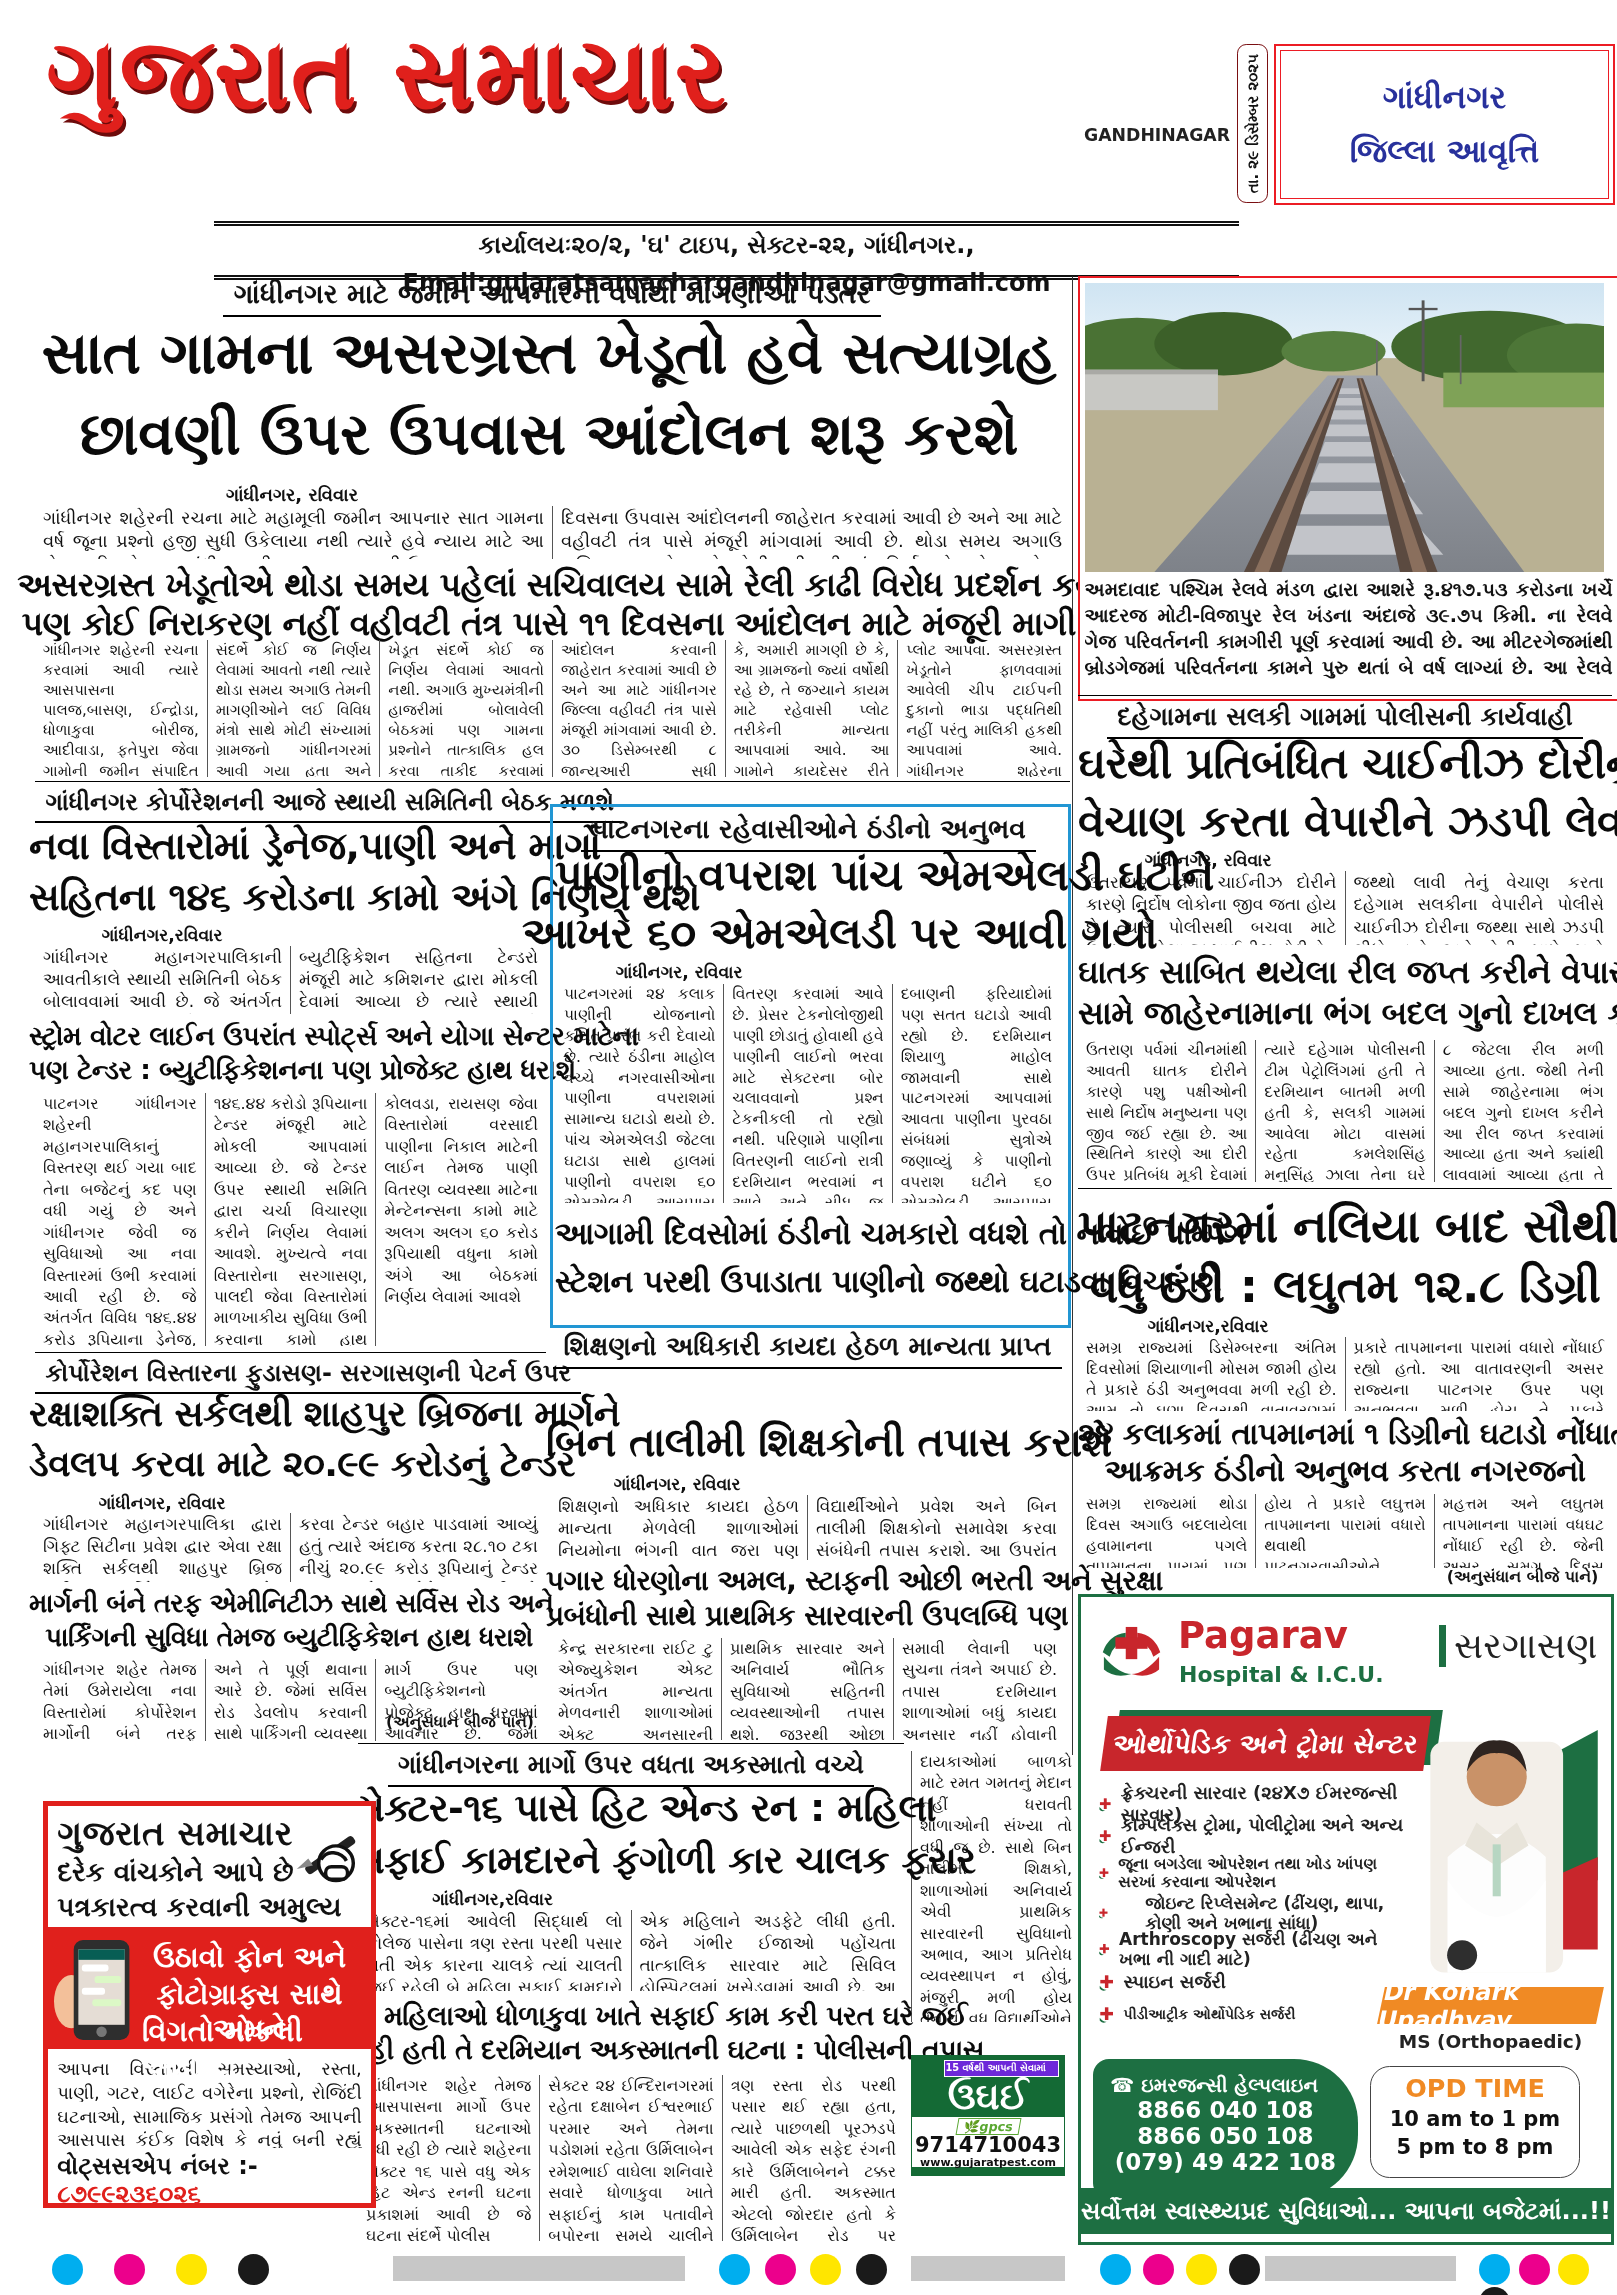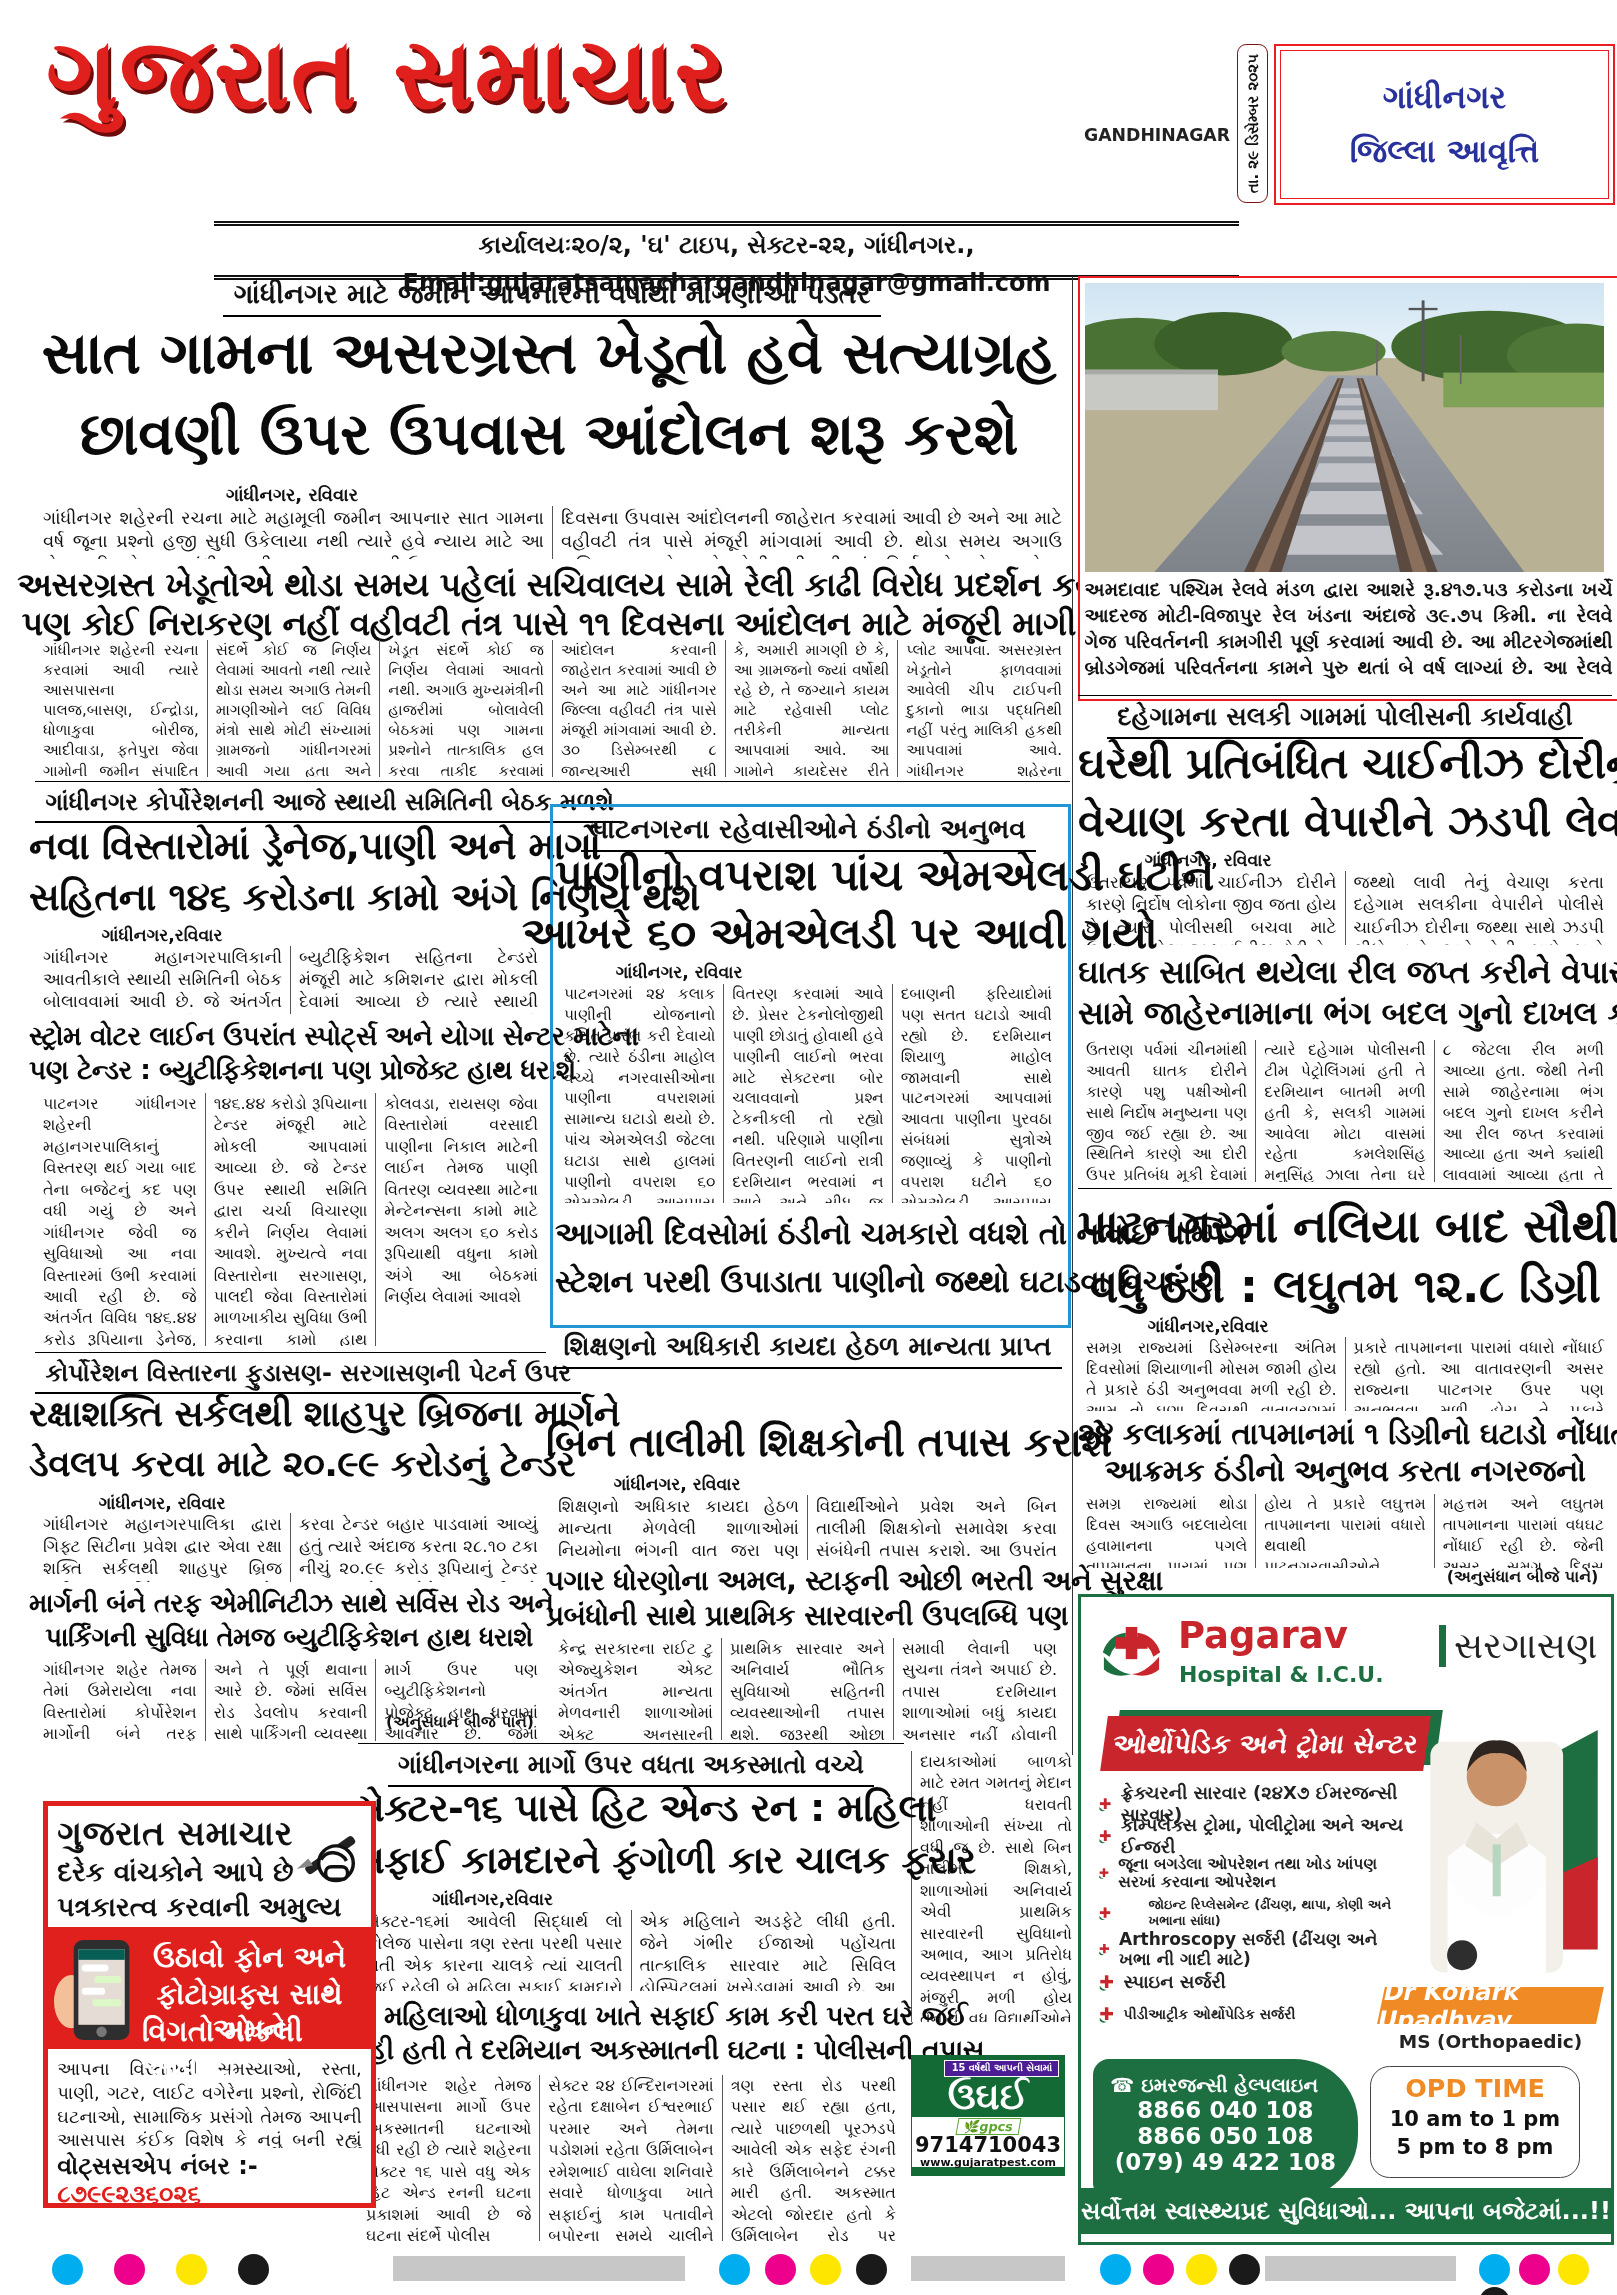--- a/index.html
+++ b/index.html
@@ -282,22 +282,22 @@
     </div>
     <div style="padding:8px 9.2px 0 9.2px;font-size:18px;line-height:1.32;text-align:justify;height:91px;overflow:hidden;">આપના વિસ્તારની સમસ્યાઓ, રસ્તા, પાણી, ગટર, લાઈટ વગેરેના પ્રશ્નો, રોજિંદી ઘટનાઓ, સામાજિક પ્રસંગો તેમજ આપની આસપાસ કંઈક વિશેષ કે નવું બની રહ્યું હોય તો તેની વિગતો ફોટોગ્રાફ્સ સાથે નીચેના વોટ્સએપ નંબર અથવા તો ઈ-મેઈલ આઈડી પર મોકલી આપો. જેને આપના પોતીકા અખબાર ગુજરાત સમાચારમાં યોગ્ય રીતે સ્થાન આપવામાં આવશે.</div>
     <div style="padding:3.5px 9.2px 0 9.2px;">
       <span style="font-size:24px;font-weight:bold;color:#111;">વોટ્સસએપ નંબર :-</span>
       <span style="font-size:24px;font-weight:bold;color:#e0201c;">૮૭૯૯૨૩૬૦૨૬</span>
     </div>
 
   </div>
 
   <div class="abs" style="left:911px;top:2055px;width:152px;height:119px;border:1.7px solid #146a35;background:#146a35;overflow:hidden;">
-    <div style="margin:3.5px 4.6px 0 auto;width:113px;background:#4c1d95;color:#fff;font-size:9.8px;font-weight:bold;
-                text-align:center;padding:1.7px 0;border:1.2px solid #fff;">15 વર્ષથી આપની સેવામાં</div>
+    <div style="margin:3.5px 4.6px 0 auto;width:113px;background:#6d28d9;color:#fff;font-size:9.8px;font-weight:bold;
+                padding:1.7px 0;border:1.2px solid #fff;">15 વર્ષથી આપની સેવામાં</div>
     <div style="color:#fff;font-size:37px;font-weight:bold;text-align:center;line-height:40px;">ઉઘઈ</div>
     <div style="background:#fff;height:49px;text-align:center;padding-top:1.2px;">
       <span style="display:inline-block;border:1.7px solid #5aa832;color:#5aa832;font-weight:bold;font-size:12.7px;
                    padding:0 5.8px;transform:skew(-10deg);">🌿<span>gpcs</span></span>
       <div style="font-size:21px;font-weight:bold;color:#111;line-height:21px;">9714710043</div>
       <div style="font-size:11px;font-weight:bold;color:#111;">www.gujaratpest.com</div>
     </div>
   </div>
 
   <div class="abs" style="left:1078px;top:1594px;width:530px;height:645px;border:3.5px solid #1d6f42;background:#fff;overflow:hidden;">
@@ -351,21 +351,21 @@
         <span>કોમ્પલેક્સ ટ્રોમા, પોલીટ્રોમા અને અન્ય ઈન્જરી</span>
       </div>
       <div class="svc" style="height:42px;font-size:15.6px;">
         <svg width="17.3" height="17.3" viewBox="0 0 30 30">
             <rect x="12" y="4" width="6" height="22" fill="#c8262c"></rect>
             <rect x="4" y="12" width="22" height="6" fill="#c8262c"></rect>
             <path d="M3 22 q6 8 12 7 q-8 4 -12 -2z" fill="#1d6f42"></path>
           </svg>
         <span>જૂના બગડેલા ઓપરેશન તથા ખોડ ખાંપણ સરખાં કરવાના ઓપરેશન</span>
       </div>
-      <div class="svc" style="height:37px;font-size:13px;gap:36px;">
+      <div class="svc" style="height:37px;font-size:17px;gap:36px;">
         <svg width="17.3" height="17.3" viewBox="0 0 30 30">
             <rect x="12" y="4" width="6" height="22" fill="#c8262c"></rect>
             <rect x="4" y="12" width="22" height="6" fill="#c8262c"></rect>
             <path d="M3 22 q6 8 12 7 q-8 4 -12 -2z" fill="#1d6f42"></path>
           </svg>
         <span>જોઇન્ટ રિપ્લેસમેન્ટ (ઢીંચણ, થાપા, કોણી અને ખભાના સાંધા)</span>
       </div>
       <div class="svc" style="height:35px;font-size:17px;">
         <svg width="17.3" height="17.3" viewBox="0 0 30 30">
             <rect x="12" y="4" width="6" height="22" fill="#c8262c"></rect>

